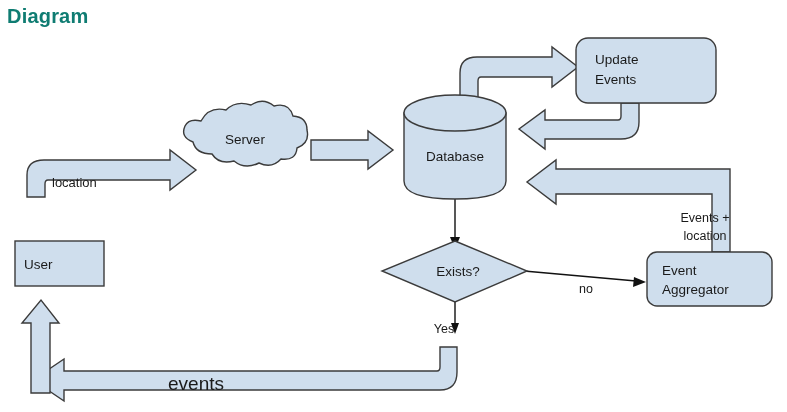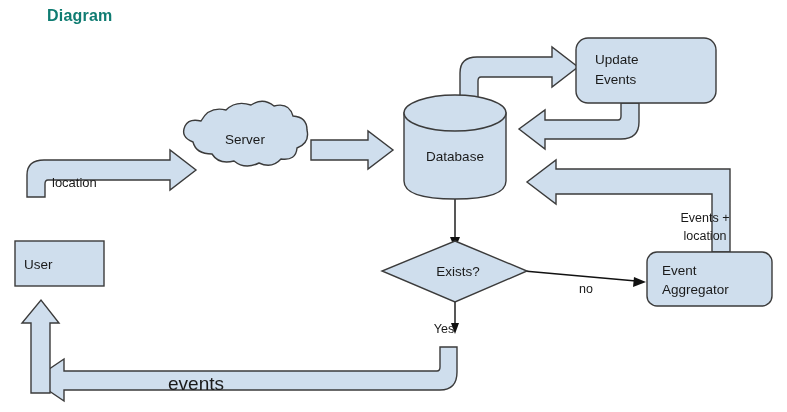--- a/index.html
+++ b/index.html
@@ -11,26 +11,25 @@
     width: 787px;
     height: 412px;
     position: relative;
     font-family: "Liberation Sans", sans-serif;
     overflow: hidden;
   }
   #page-title {
     position: absolute;
     left: 7px;
     top: 6px;
-    font-size: 16px;
+    font-size: 20px;
     font-weight: 600;
     color: #0f7c72;
     letter-spacing: 0.2px;
     line-height: 20px;
-    margin-left: 40px;
   }
   #canvas {
     position: absolute;
     left: 0;
     top: 0;
     width: 787px;
     height: 412px;
   }
   .shape-fill {
     fill: #cfdeed;

